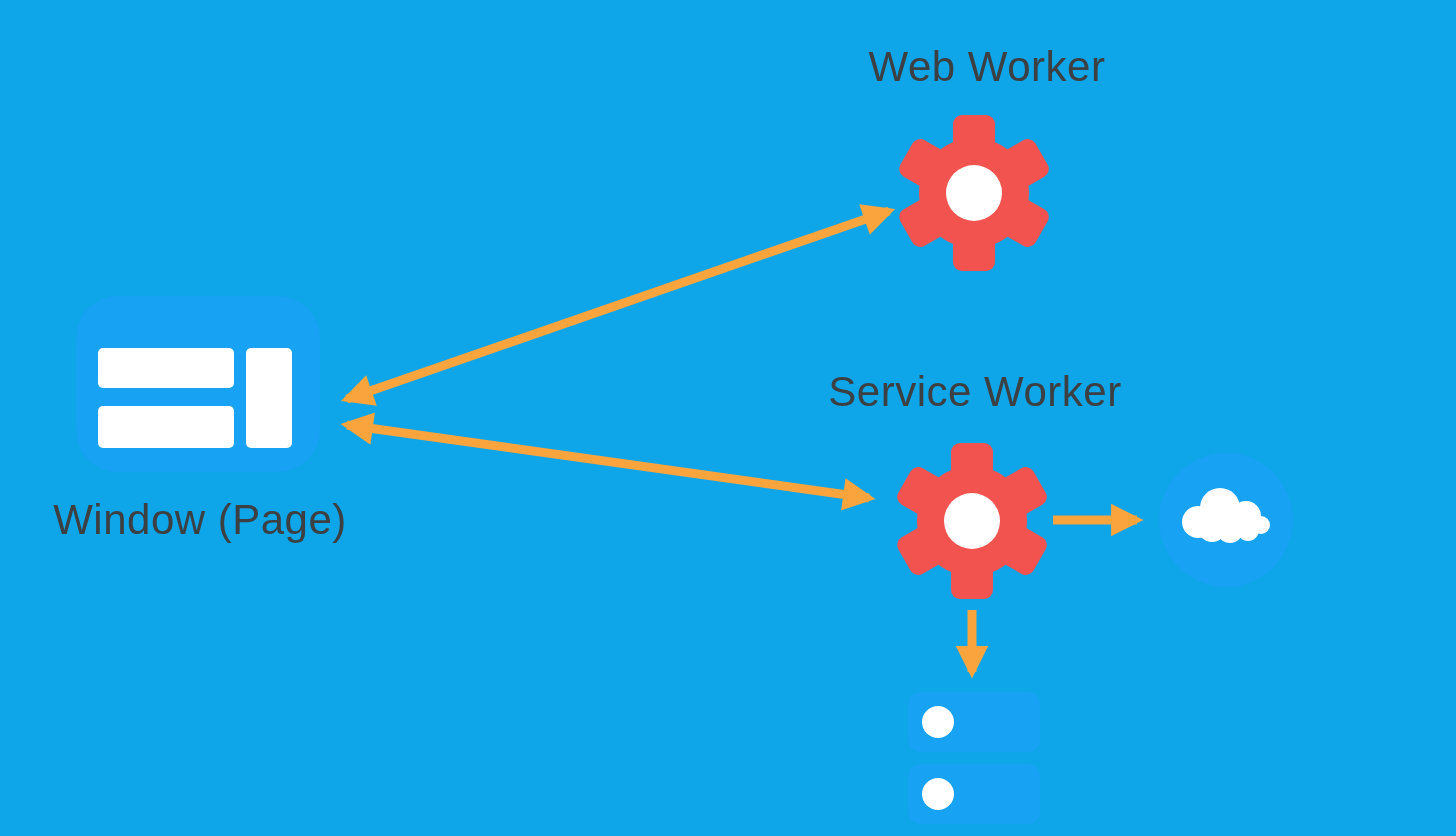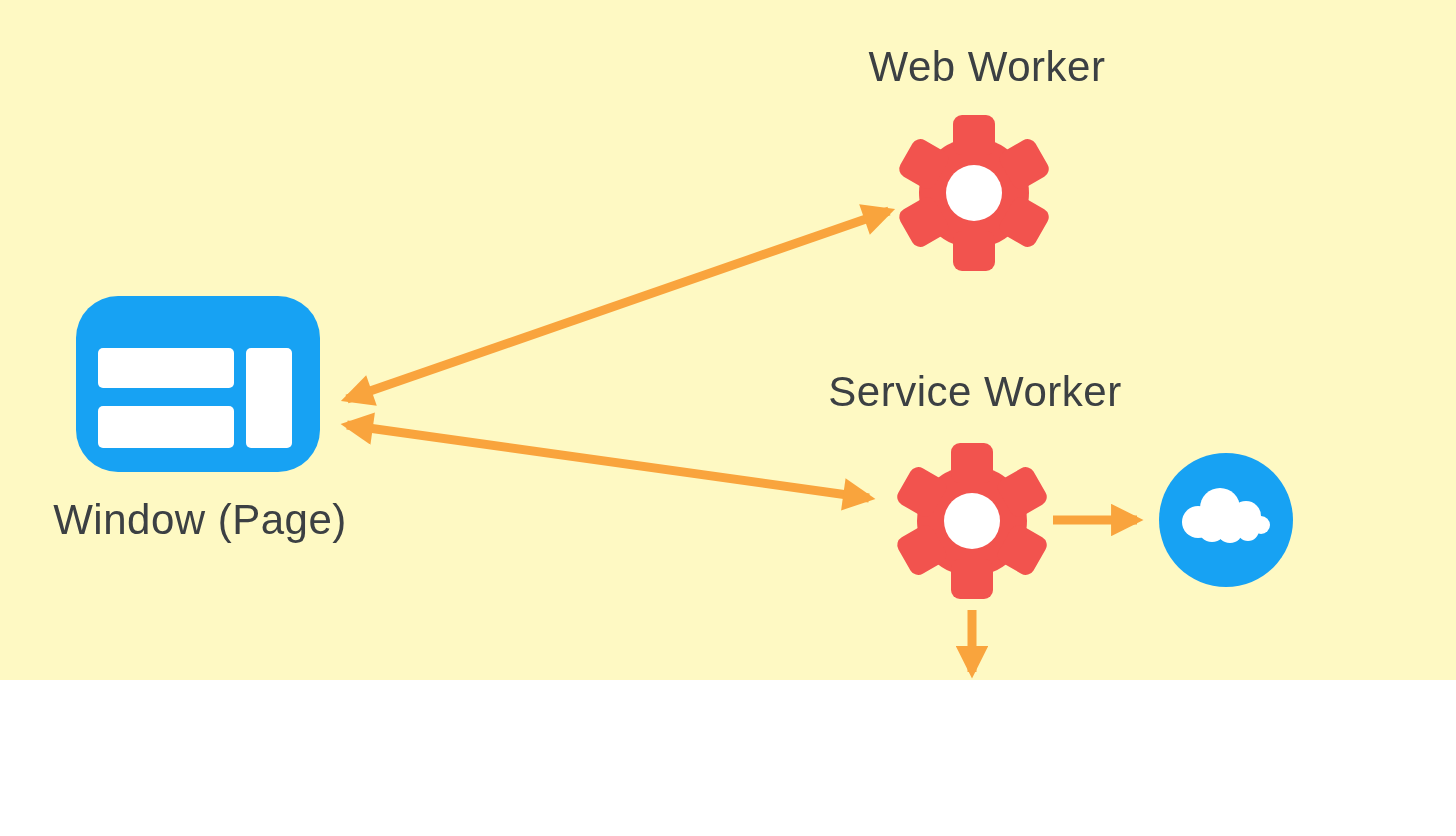--- a/index.html
+++ b/index.html
@@ -3,22 +3,22 @@
 <meta charset="utf-8">
 <style>
   html, body {
     margin: 0;
     padding: 0;
     background: #ffffff;
   }
   .stage {
     position: relative;
     width: 1456px;
-    height: 680px;
-    background: #fef9c3;
+    height: 836px;
+    background: #0ea5e9;
     overflow: hidden;
     font-family: "Liberation Sans", "DejaVu Sans", sans-serif;
   }
   svg { display: block; }
   .node-label {
     font-family: "Liberation Sans", "DejaVu Sans", sans-serif;
     font-size: 42px;
     font-weight: 500;
     letter-spacing: 0.5px;
   }

